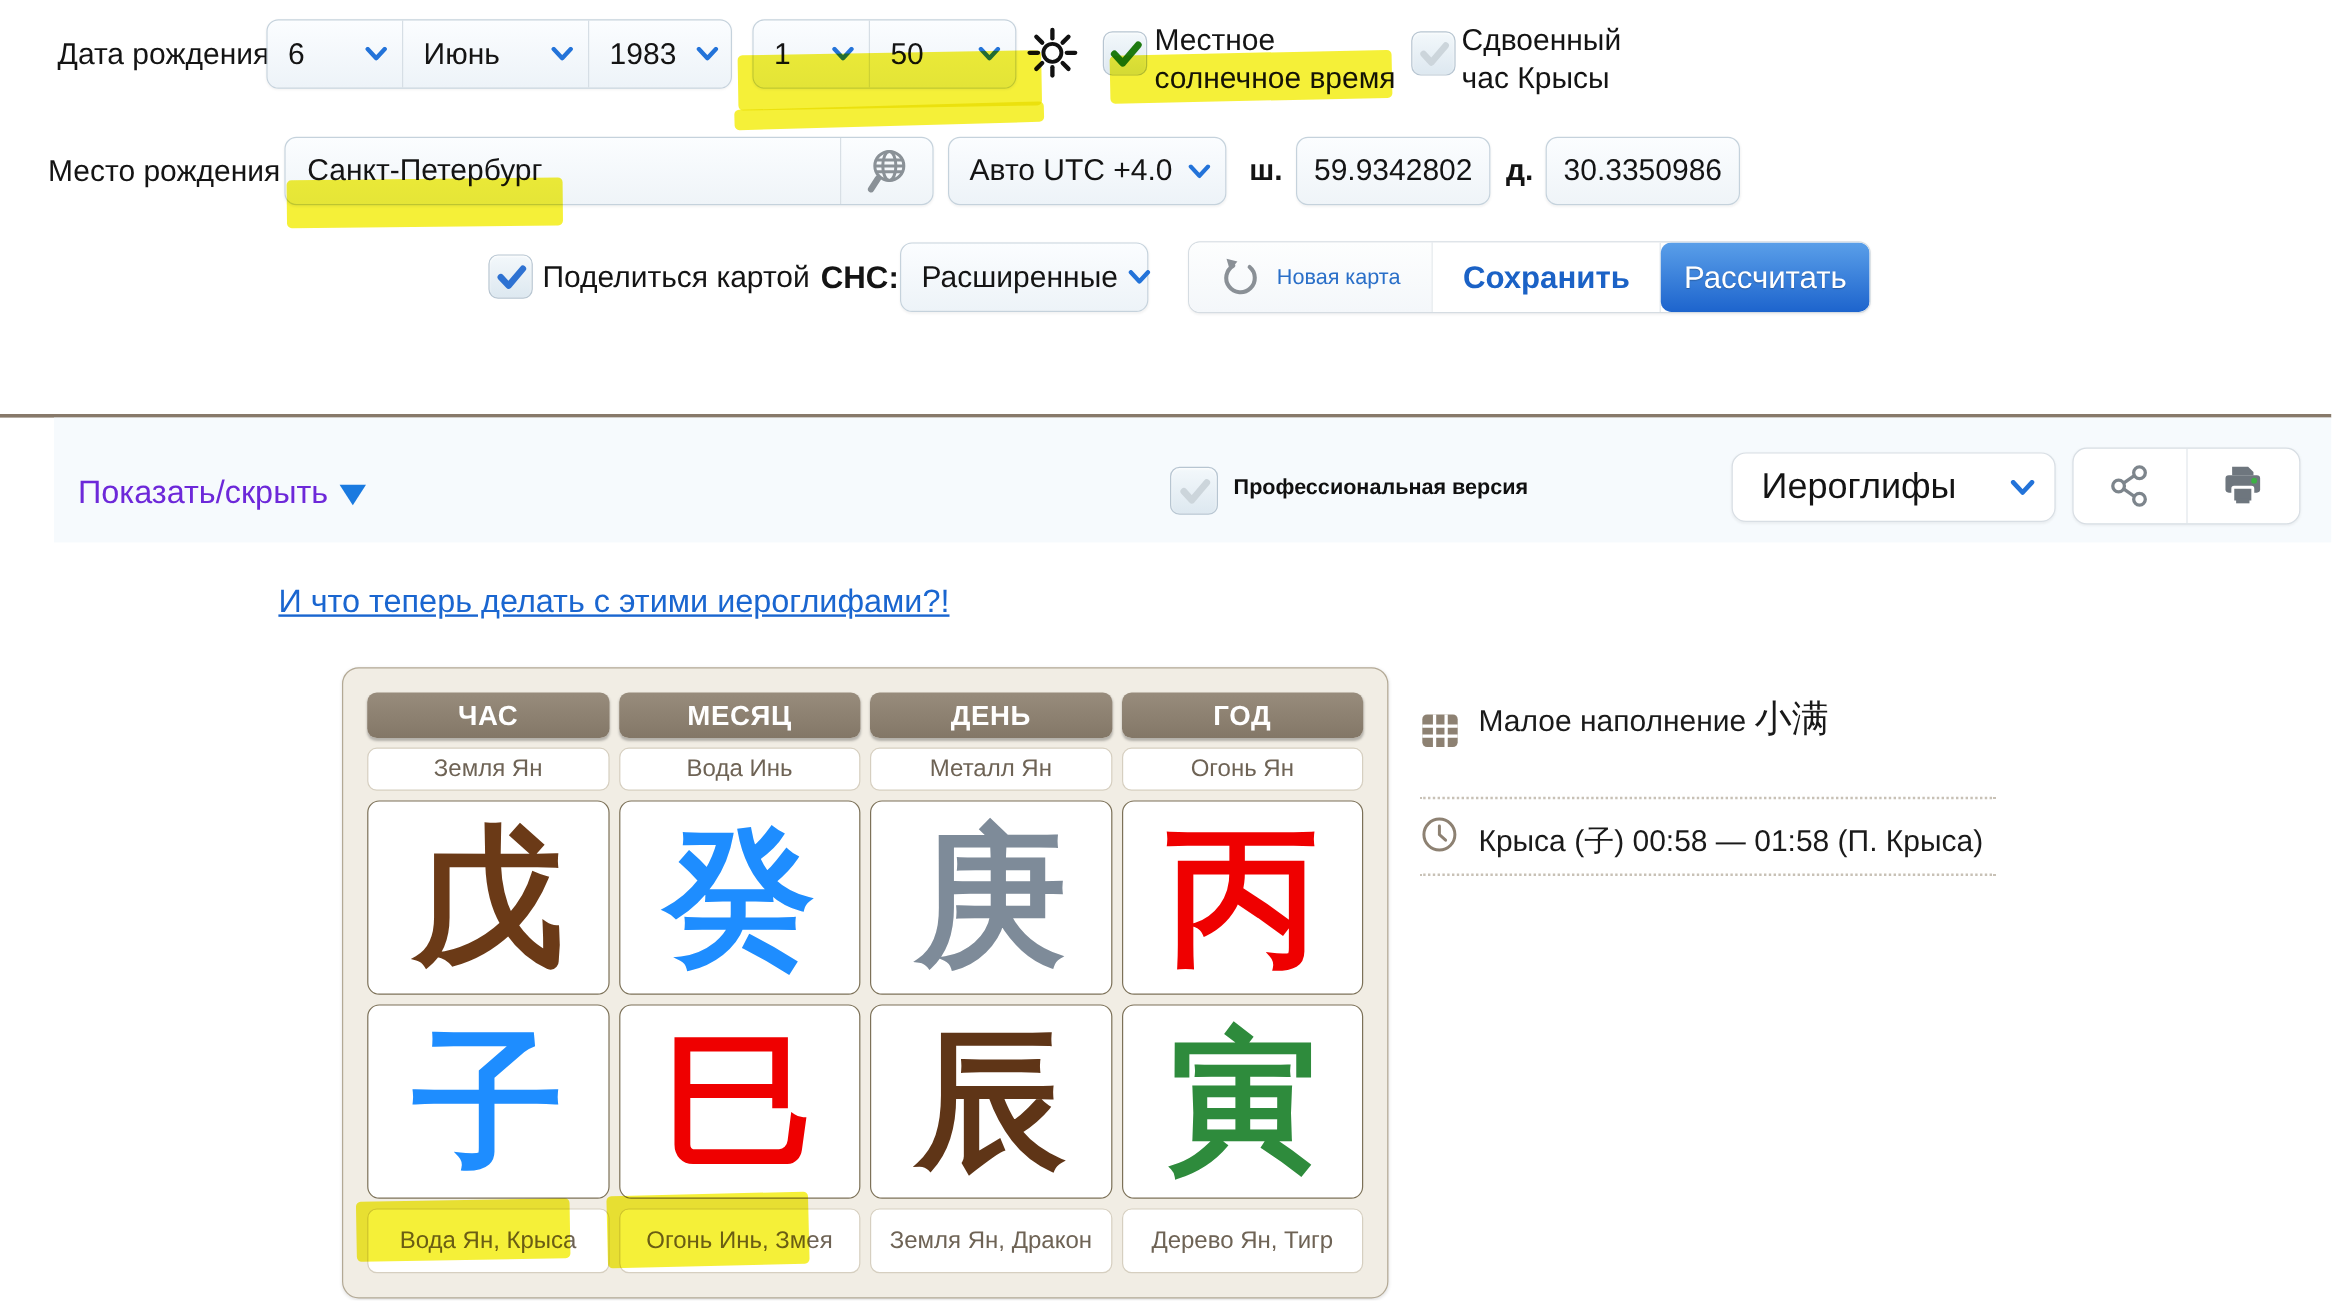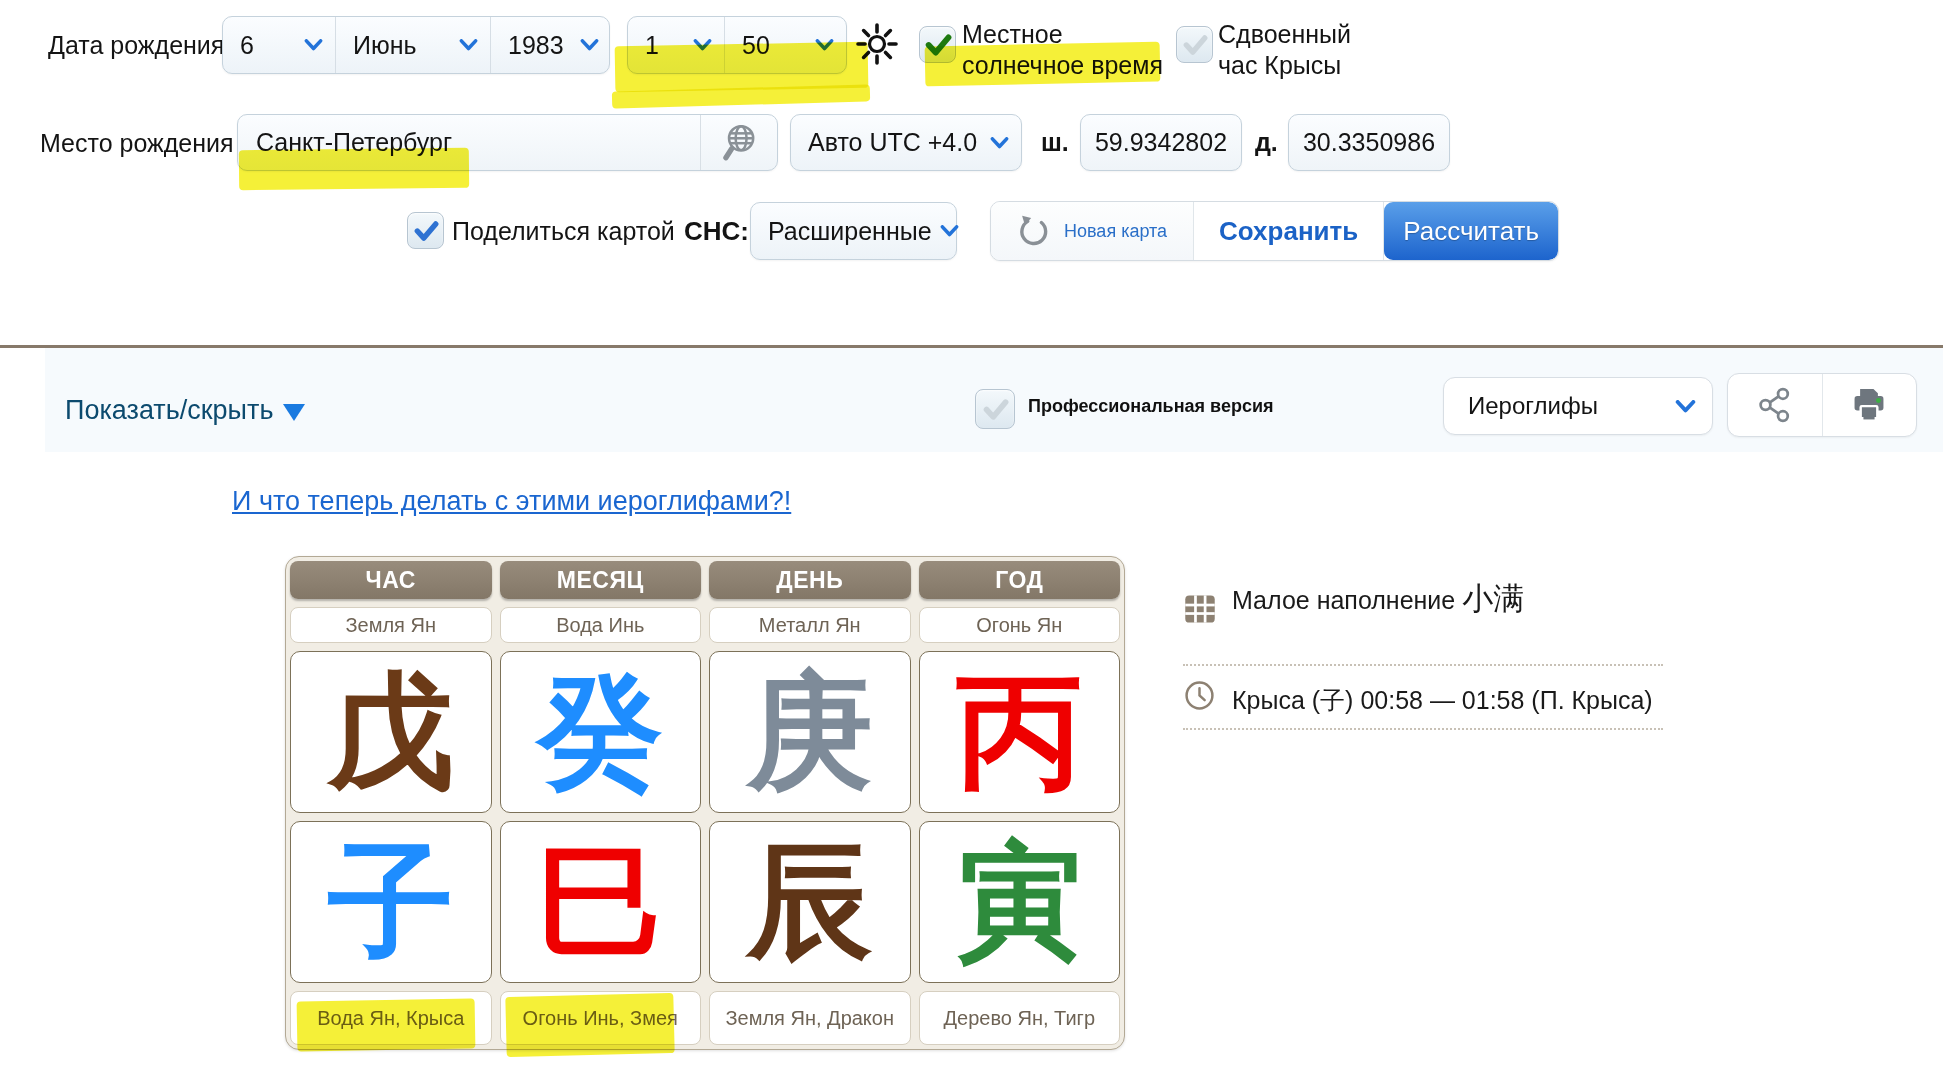--- a/index.html
+++ b/index.html
@@ -34,36 +34,36 @@
       border-right:1px solid #e0e6ea;background:linear-gradient(#fdfefe,#f4f7fa);cursor:pointer;white-space:nowrap;}
   .btn-save{display:flex;align-items:center;padding:0 25px;color:#1b62c6;font-weight:bold;font-size:26px;
       border-right:1px solid #e0e6ea;background:#fff;cursor:pointer;white-space:nowrap;}
   .btn-calc{display:flex;align-items:center;padding:0 19px;color:#fff;font-size:26px;
       background:linear-gradient(#5a9fe9,#1d64cd);border-radius:9px;cursor:pointer;white-space:nowrap;
       text-shadow:0 1px 1px rgba(0,0,0,.25);}
 
   .divider{position:absolute;left:0;top:345px;width:1943px;height:3px;background:#87796a;}
   .band{position:absolute;left:45px;top:348px;width:1898px;height:104px;background:#f6fafd;}
 
-  a.toggle{position:absolute;left:65px;top:395px;font-size:27px;color:#0c4a6e;text-decoration:none;
+  a.toggle{position:absolute;left:65px;top:395px;font-size:27px;color:#6d28d9;text-decoration:none;
       display:flex;align-items:center;cursor:pointer;white-space:nowrap;}
   .tri{display:inline-block;width:0;height:0;border-left:11px solid transparent;
       border-right:11px solid transparent;border-top:17px solid #1a7ae0;margin-left:10px;margin-top:4px;}
 
   .icon-group{position:absolute;left:1727px;top:373px;width:188px;height:62px;display:flex;background:#fff;
       border:1px solid #d8dee4;border-radius:12px;overflow:hidden;box-shadow:0 1px 2px rgba(0,0,0,.05);}
   .icon-cell{flex:1;display:flex;align-items:center;justify-content:center;cursor:pointer;}
   .icon-cell + .icon-cell{border-left:1px solid #e2e7eb;}
 
   a.hint{position:absolute;left:232px;top:486px;font-size:27px;color:#1a66d0;text-decoration:underline;
       white-space:nowrap;cursor:pointer;}
 
   
   .pillars{position:absolute;left:285px;top:556px;width:830px;background:#f1ede4;
-      border:1px solid #b3a995;border-radius:14px;padding:4px;display:grid;
+      border:1px solid #b3a995;border-radius:14px;padding:20px;display:grid;
       grid-template-columns:repeat(4,1fr);gap:8px;box-shadow:0 1px 3px rgba(0,0,0,.12);}
   .p-col{display:flex;flex-direction:column;gap:8px;}
   .p-head{height:38px;background:linear-gradient(#99public,#847868);background:linear-gradient(#988c7c,#837767);
       border-radius:8px;color:#fff;font-weight:bold;font-size:23px;display:flex;align-items:center;
       justify-content:center;box-shadow:0 2px 2px rgba(0,0,0,.25);letter-spacing:.5px;}
   .p-elem{height:34px;background:#fff;border:1px solid #d6cfc0;border-radius:8px;color:#6e6355;
       font-size:20px;display:flex;align-items:center;justify-content:center;}
   .p-char{height:160px;background:#fff;border:1.5px solid #7c7158;border-radius:10px;display:flex;
       align-items:center;justify-content:center;cursor:pointer;}
   .p-char span{font-size:126px;font-weight:bold;line-height:1;}
@@ -229,21 +229,21 @@
     <span class="tri"></span>
   </a>
 
   <div class="cb" style="left:975px;top:389px;width:38px;height:38px;">
     <svg width="27" height="27" viewBox="0 0 24 24">
         <path d="M4 12 L10 18.5 L21 5.5" fill="none" stroke="#ccd5db" stroke-width="5" stroke-linecap="round" stroke-linejoin="round"></path>
       </svg>
   </div>
   <span class="abs lbl bold" style="left:1028px;top:396px;font-size:18px;color:#101010;">Профессиональная версия</span>
 
-  <div class="abs" style="left:1443px;top:377px;width:270px;height:58px;background:#fff;border:1px solid #d8dee4;border-radius:12px;display:flex;align-items:center;justify-content:space-between;padding:0 16px 0 24px;box-sizing:border-box;font-size:24px;cursor:pointer;box-shadow:0 1px 2px rgba(0,0,0,.05);">
+  <div class="abs" style="left:1443px;top:377px;width:270px;height:58px;background:#fff;border:1px solid #d8dee4;border-radius:12px;display:flex;align-items:center;justify-content:space-between;padding:0 16px 0 24px;box-sizing:border-box;font-size:30px;cursor:pointer;box-shadow:0 1px 2px rgba(0,0,0,.05);">
     <span>Иероглифы</span>
     <svg class="chev" width="21" height="13" viewBox="0 0 16 10">
         <path d="M2 1.5 L8 8 L14 1.5" fill="none" stroke="#2373d9" stroke-width="3" stroke-linecap="round" stroke-linejoin="round"></path>
       </svg>
   </div>
 
   <div class="icon-group">
     <div class="icon-cell">
       <svg width="38" height="38" viewBox="0 0 36 36" stroke="#7d858c" fill="none" stroke-width="2.6">
         <circle cx="25.5" cy="7.5" r="4.6"></circle>

